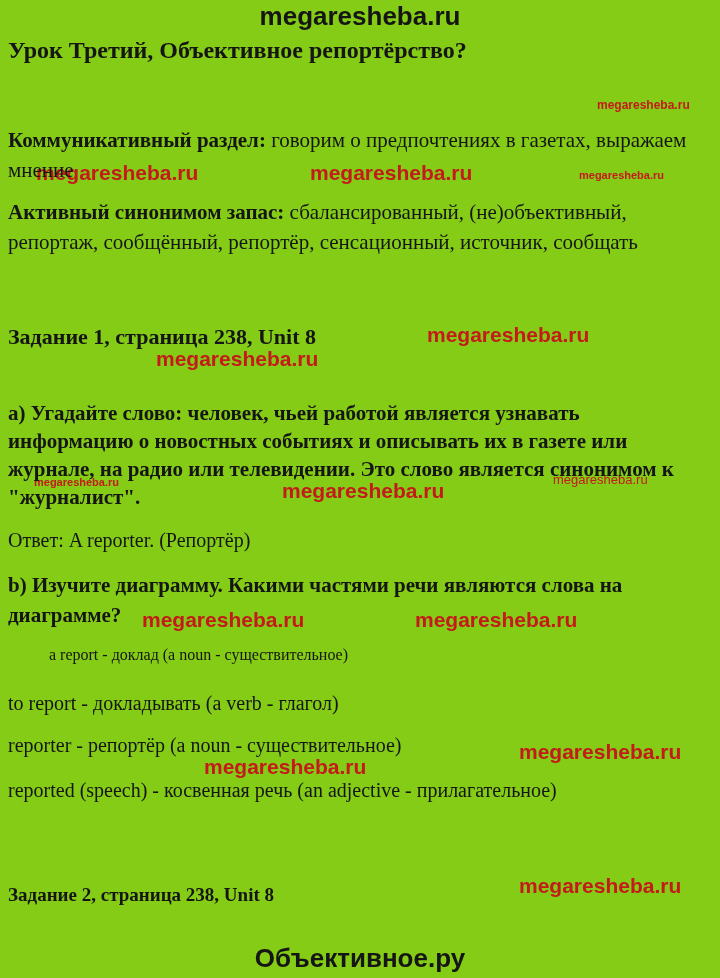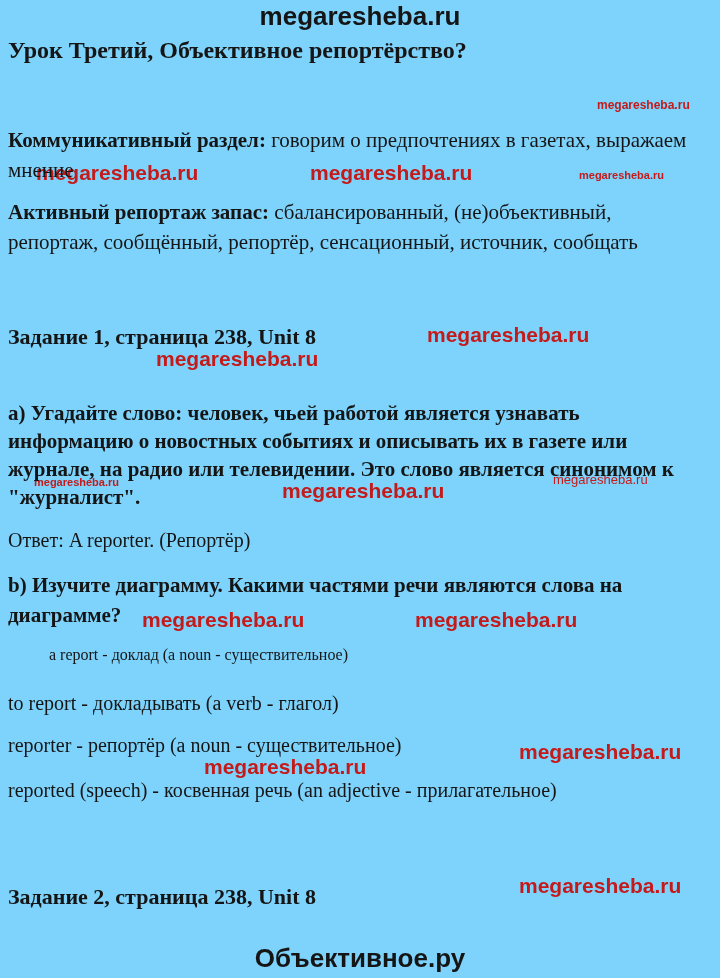--- a/index.html
+++ b/index.html
@@ -1,17 +1,17 @@
 <!DOCTYPE html>
 <html><head>
 <meta charset="utf-8">
 <style>
   html,body{margin:0;padding:0;background:#ffffff;}
   .page{
-    position:relative;width:720px;height:978px;background:#7dd3fc;overflow:hidden;
+    position:relative;width:720px;height:978px;background:#84cc16;overflow:hidden;
     font-family:"Liberation Serif",serif;
   }
   .brand{
     position:absolute;left:0;width:720px;text-align:center;
     font-family:"Liberation Sans",sans-serif;font-weight:bold;line-height:1.1;
   }
   .h-serif{position:absolute;font-weight:bold;line-height:1.2;white-space:nowrap;}
   .para{position:absolute;line-height:30px;}
   .para b{font-weight:bold;margin-top:12px;}
   .bold-para{position:absolute;font-weight:bold;}
@@ -41,32 +41,32 @@
   <span class="wm" style="left: 282px; top: 480px; font-size: 21px; color: rgb(196, 26, 26);">megaresheba.ru</span>
   <span class="wm wm-reg" style="left: 553px; top: 473px; font-size: 13px; color: rgb(196, 26, 26);">megaresheba.ru</span>
   <span class="wm" style="left: 142px; top: 609px; font-size: 21px; color: rgb(196, 26, 26);">megaresheba.ru</span>
   <span class="wm" style="left: 415px; top: 609px; font-size: 21px; color: rgb(196, 26, 26);">megaresheba.ru</span>
   <span class="wm" style="left: 519px; top: 741px; font-size: 21px; color: rgb(196, 26, 26);">megaresheba.ru</span>
   <span class="wm" style="left: 204px; top: 756px; font-size: 21px; color: rgb(196, 26, 26);">megaresheba.ru</span>
   <span class="wm" style="left: 519px; top: 875px; font-size: 21px; color: rgb(196, 26, 26);">megaresheba.ru</span>
 
   <p class="para" style="left:8px;top:104px;width:704px;font-size:21px;"><b>Коммуникативный раздел:</b> <span>говорим о предпочтениях в газетах, выражаем мнение</span></p>
 
-  <p class="para" style="left:8px;top:176px;width:660px;font-size:21px;"><b>Активный репортаж запас:</b> <span>сбалансированный, (не)объективный, репортаж, сообщённый, репортёр, сенсационный, источник, сообщать</span></p>
+  <p class="para" style="left:8px;top:176px;width:660px;font-size:21px;"><b>Активный синонимом запас:</b> <span>сбалансированный, (не)объективный, репортаж, сообщённый, репортёр, сенсационный, источник, сообщать</span></p>
 
   <div class="h-serif" style="left:8px;top:324px;font-size:22px;">Задание 1, страница 238, Unit 8</div>
 
   <div class="bold-para" style="left:8px;top:399px;width:694px;font-size:21px;line-height:28px;">a) Угадайте слово: человек, чьей работой является узнавать информацию о новостных событиях и описывать их в газете или журнале, на радио или телевидении. Это слово является синонимом к "журналист".</div>
 
   <div class="plain" style="left:8px;top:528px;font-size:20px;">Ответ: A reporter. (Репортёр)</div>
 
   <div class="bold-para" style="left:8px;top:570px;width:660px;font-size:21px;line-height:30px;">b) Изучите диаграмму. Какими частями речи являются слова на диаграмме?</div>
 
   <div class="plain" style="left:25px;top:645px;font-size:16px;margin-left:24px;">a report - доклад (a noun - существительное)</div>
   <div class="plain" style="left:8px;top:691px;font-size:20px;">to report - докладывать (a verb - глагол)</div>
   <div class="plain" style="left:8px;top:778px;font-size:20px;">reported (speech) - косвенная речь (an adjective - прилагательное)</div>
   <div class="plain" style="left:8px;top:733px;font-size:20px;">reporter - репортёр (a noun - существительное)</div>
 
-  <div class="h-serif" style="left:8px;top:884px;font-size:22px;">Задание 2, страница 238, Unit 8</div>
+  <div class="h-serif" style="left:8px;top:884px;font-size:19px;">Задание 2, страница 238, Unit 8</div>
 
   <div class="brand" style="top:944px;font-size:26px;">Объективное.ру</div>
 
 </div>
 
 </body></html>

